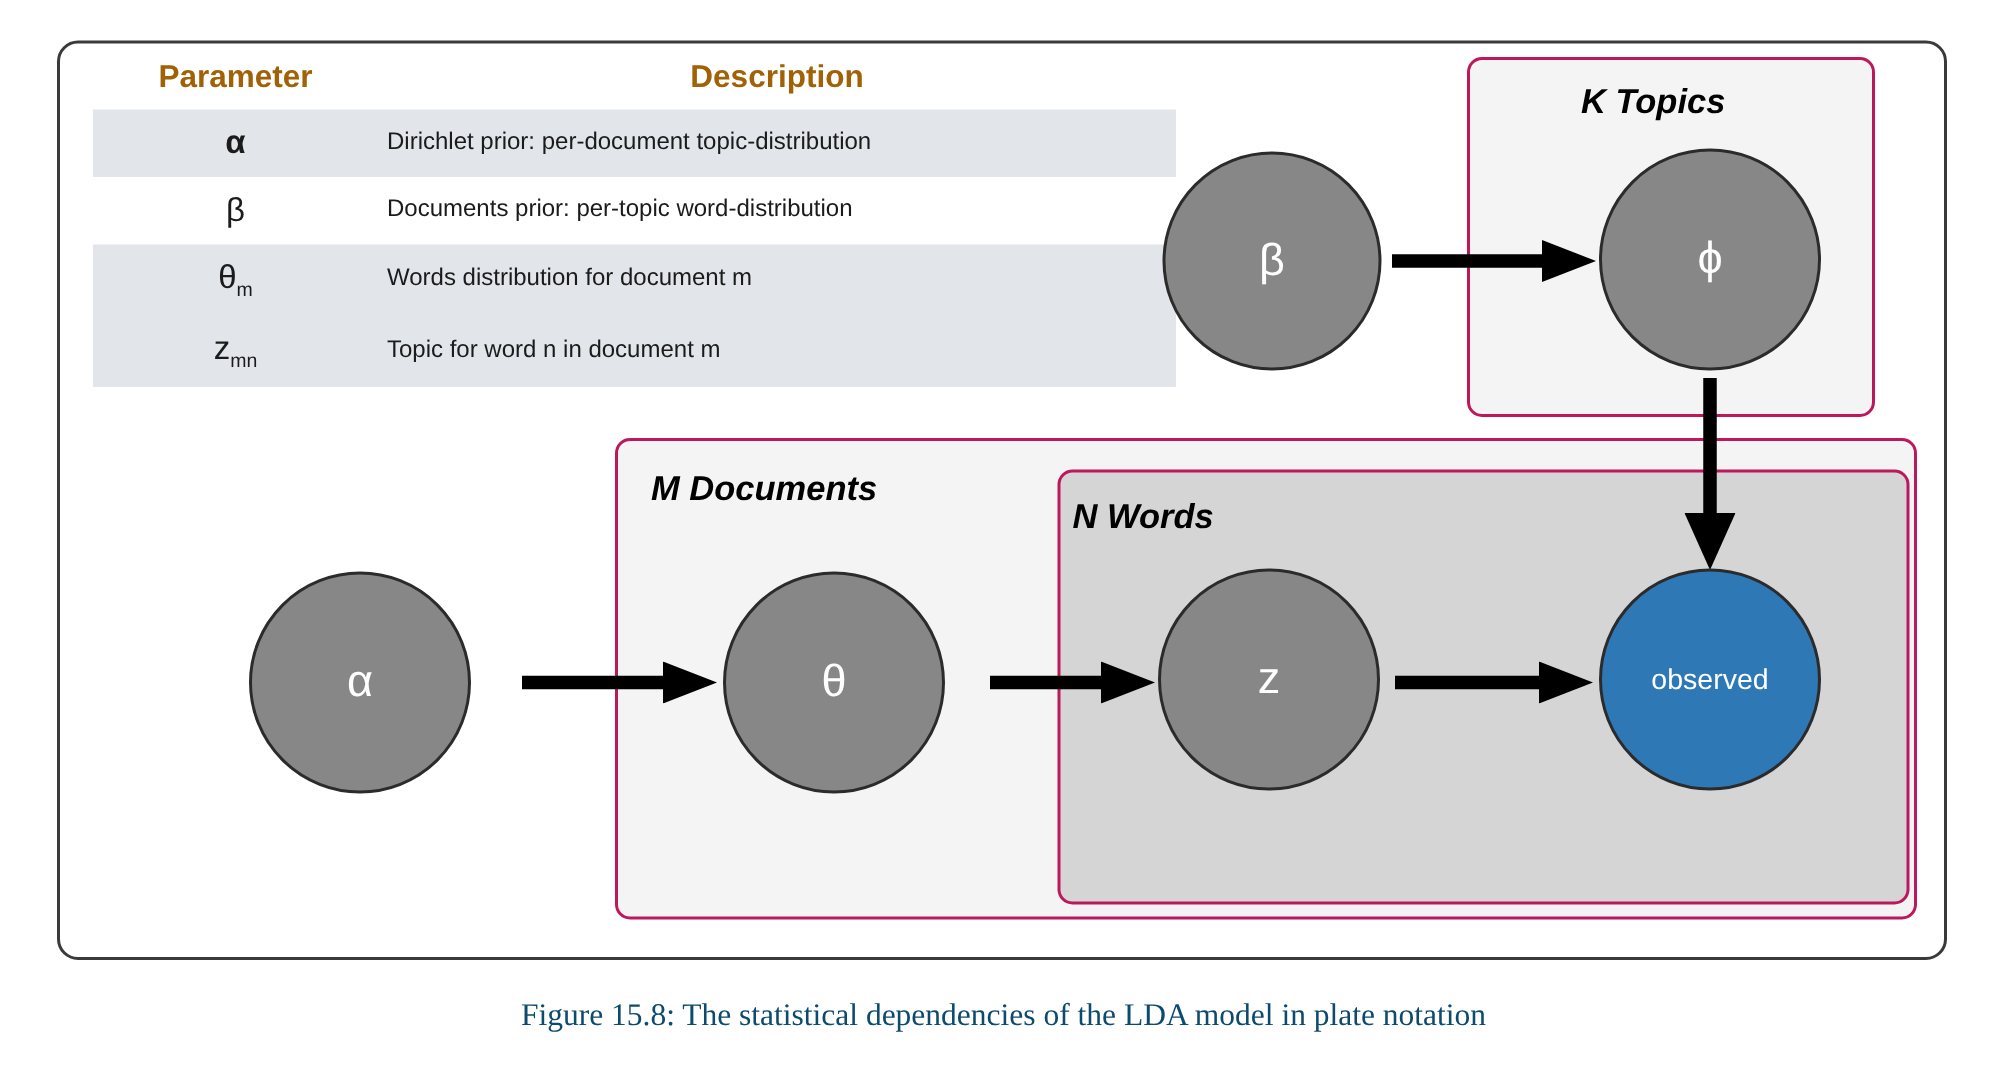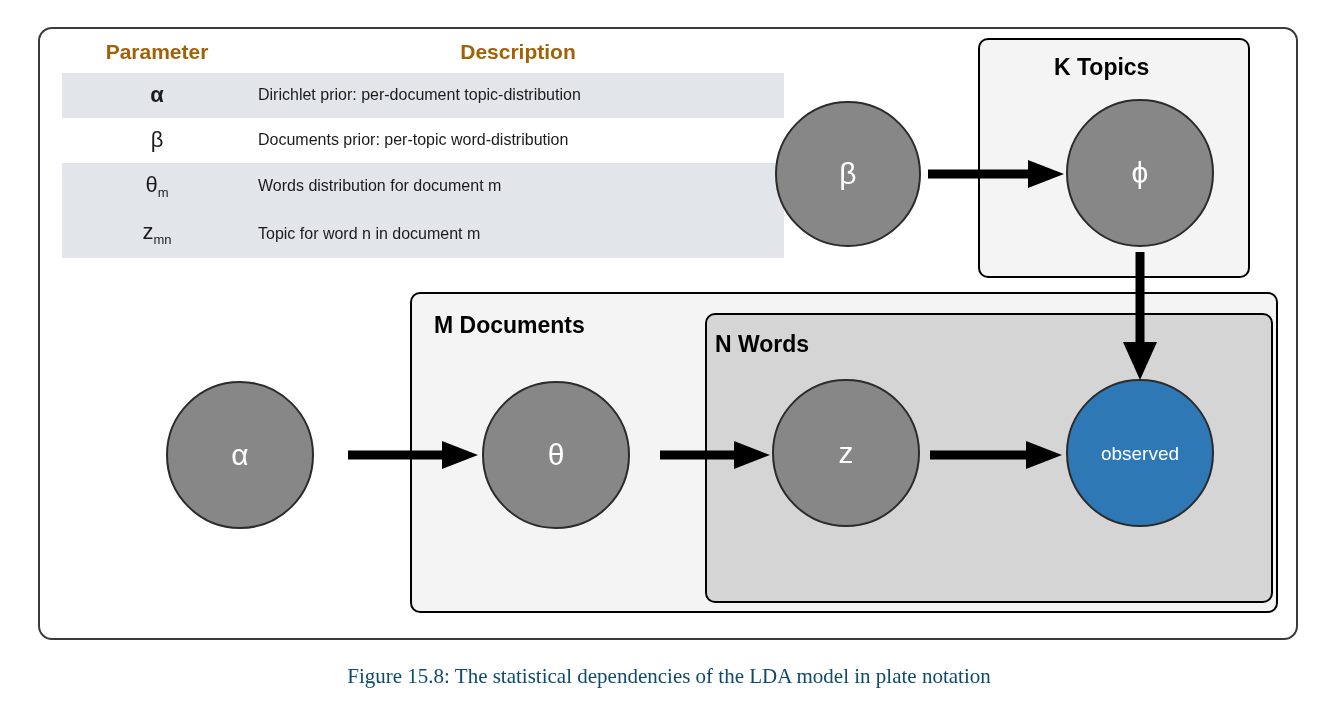--- a/index.html
+++ b/index.html
@@ -71,22 +71,23 @@
   }
   .sub {
     font-size: 13px;
     vertical-align: sub;
   }
 
   
   .plate {
     position: absolute;
     box-sizing: border-box;
-    border: 2px solid #000000;
+    border: 2px solid #be185d;
     border-radius: 10px;
+    font-style: italic;
   }
   .plate-label {
     position: absolute;
     font-size: 23px;
     font-weight: bold;
     color: #000000;
     white-space: nowrap;
   }
   .plate-k {
     left: 978px;

